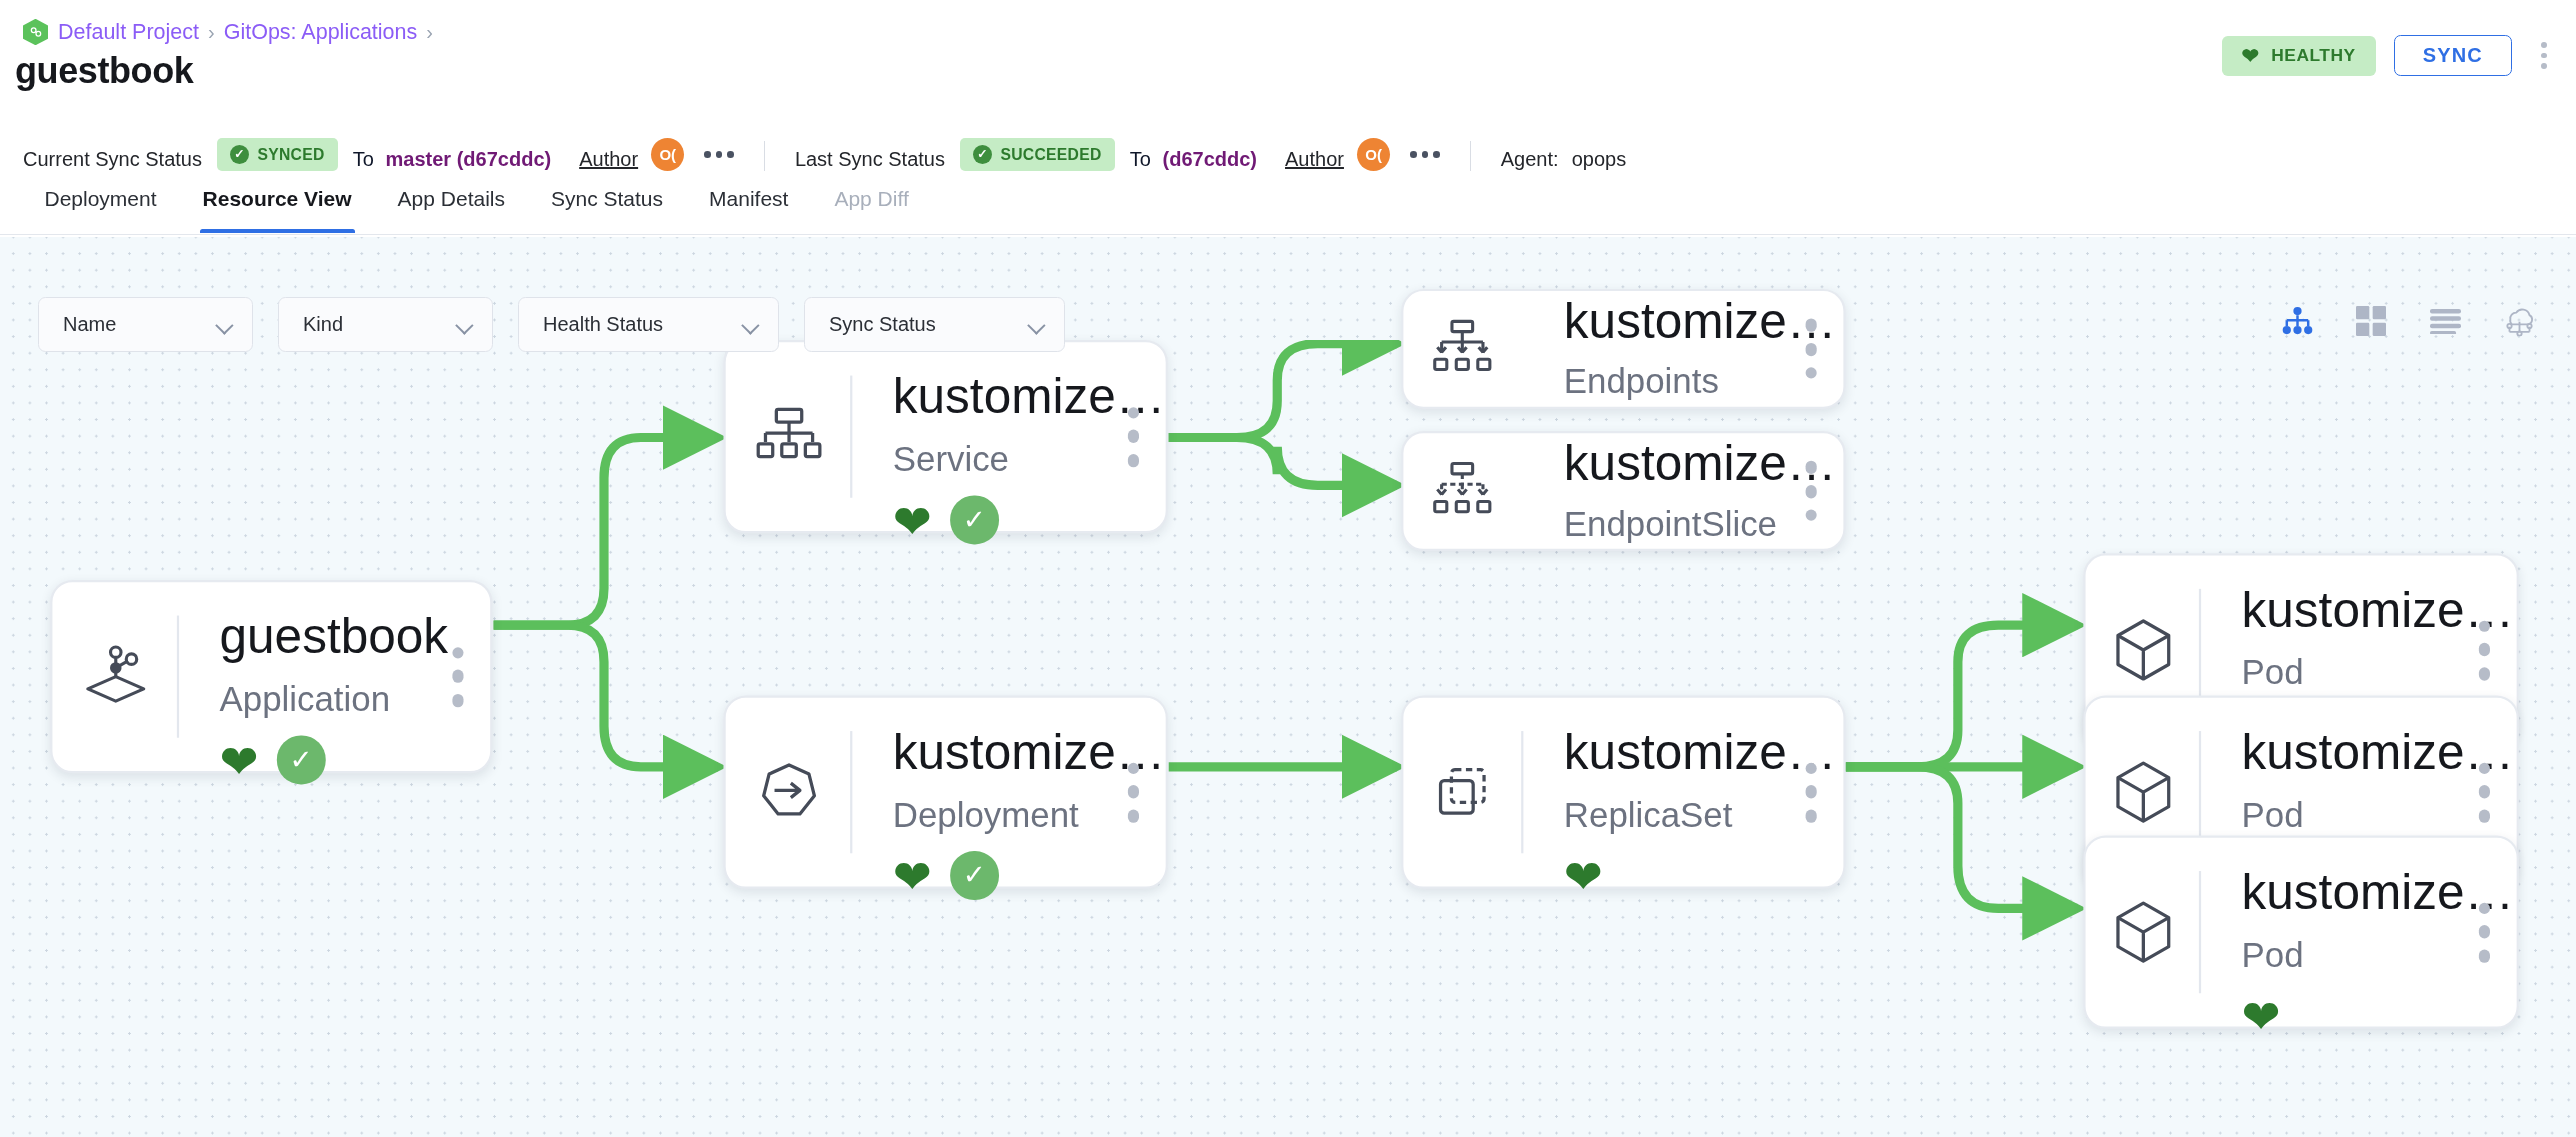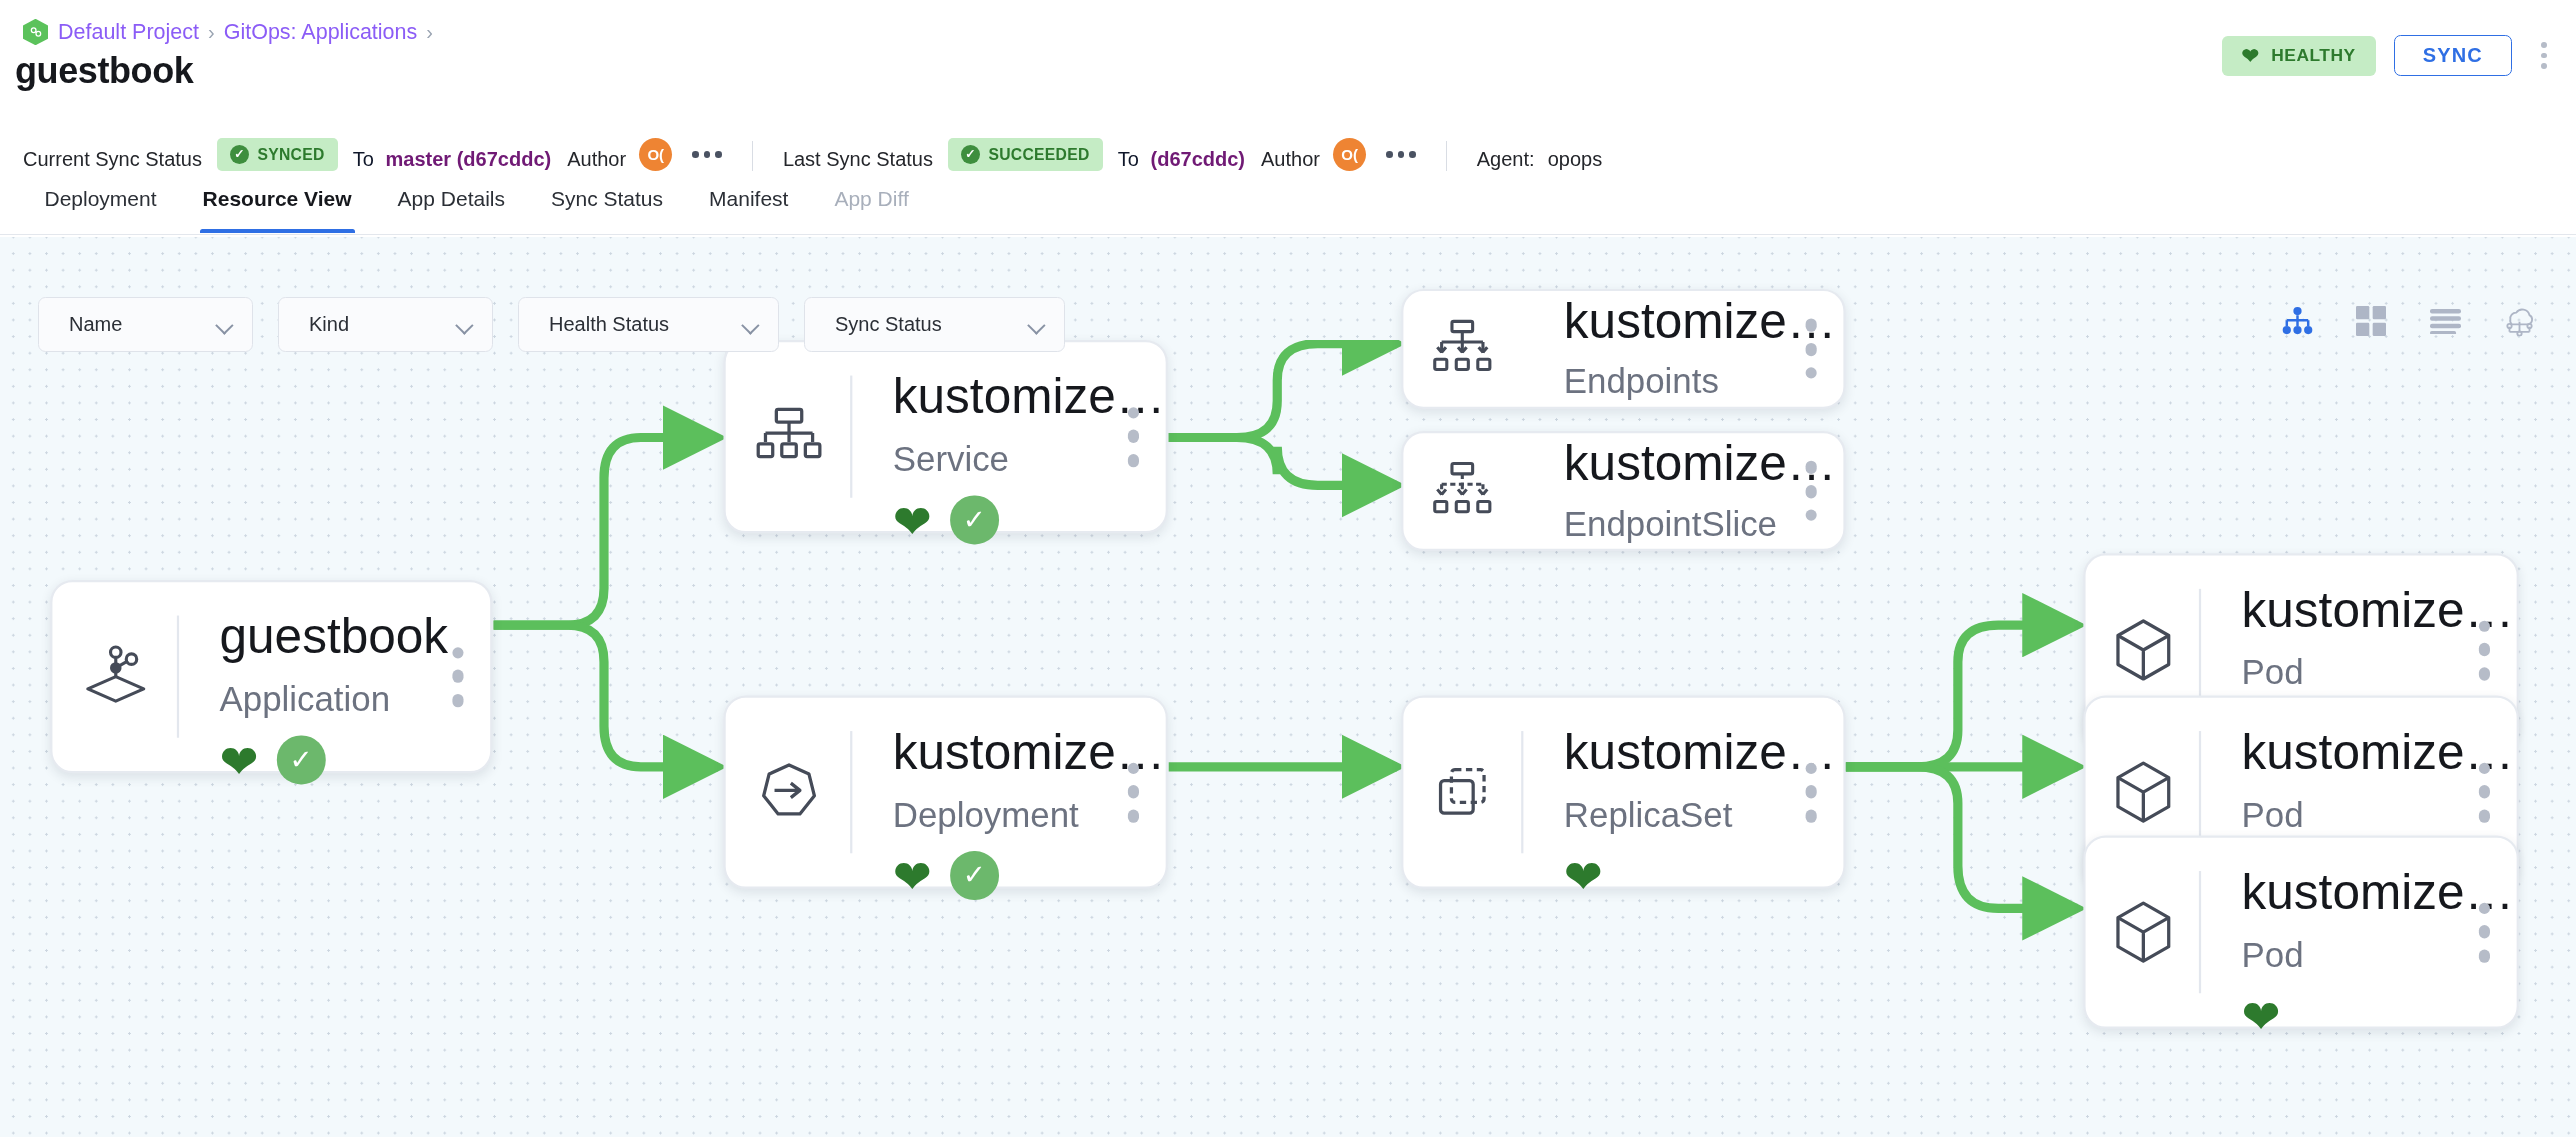--- a/index.html
+++ b/index.html
@@ -74,21 +74,21 @@
     color: #2d7a2d; font-size: 15.7px; font-weight: bold; letter-spacing: 0.3px;
   }
   .pill .check {
     width: 19px; height: 19px; border-radius: 50%;
     background: #3e8e3e; color: #fff;
     display: flex; align-items: center; justify-content: center;
     font-size: 12.4px; line-height: 1;
   }
   .to-word { margin-right: 11.6px; color: #0f172a; }
   .rev-link { color: #701a75; font-weight: bold; text-decoration: none; white-space: nowrap; }
-  .author-word { margin-left: 16px; margin-right: 13.2px; }
+  .author-word { margin-left: 28px; margin-right: 13.2px; text-decoration: underline; }
   .avatar {
     width: 33px; height: 33px; border-radius: 50%;
     background: #ee8433; color: #fff;
     display: flex; align-items: center; justify-content: center;
     font-size: 15px; font-weight: bold;
   }
   .kebab-h {
     display: flex; align-items: center; gap: 5px;
     margin-left: 20px; cursor: pointer; height: 33px;
   }
@@ -126,21 +126,21 @@
 
   
   .filters {
     position: absolute; left: 38px; top: 60px;
     display: flex; gap: 25px; z-index: 5;
   }
   .filter {
     display: flex; align-items: center; justify-content: space-between;
     width: 215px; height: 55px;
     background: #fafbfd; border: 1.7px solid #dfe3ea; border-radius: 7.4px;
-    padding: 0 18px 0 30px; font-size: 20px; color: #2b2f36;
+    padding: 0 18px 0 24px; font-size: 20px; color: #2b2f36;
     cursor: pointer;
   }
   .filter.w-wide { width: 261px; gap: 28px; }
   .chev { width: 18px; height: 18px; position: relative; flex: none; margin-left: 8.3px; }
   .chev::before {
     content: ""; position: absolute; left: 1.7px; top: 3.3px;
     width: 10.8px; height: 10.8px;
     border-right: 2.1px solid #8892a4; border-bottom: 2.1px solid #8892a4;
     transform: rotate(45deg);
   }

